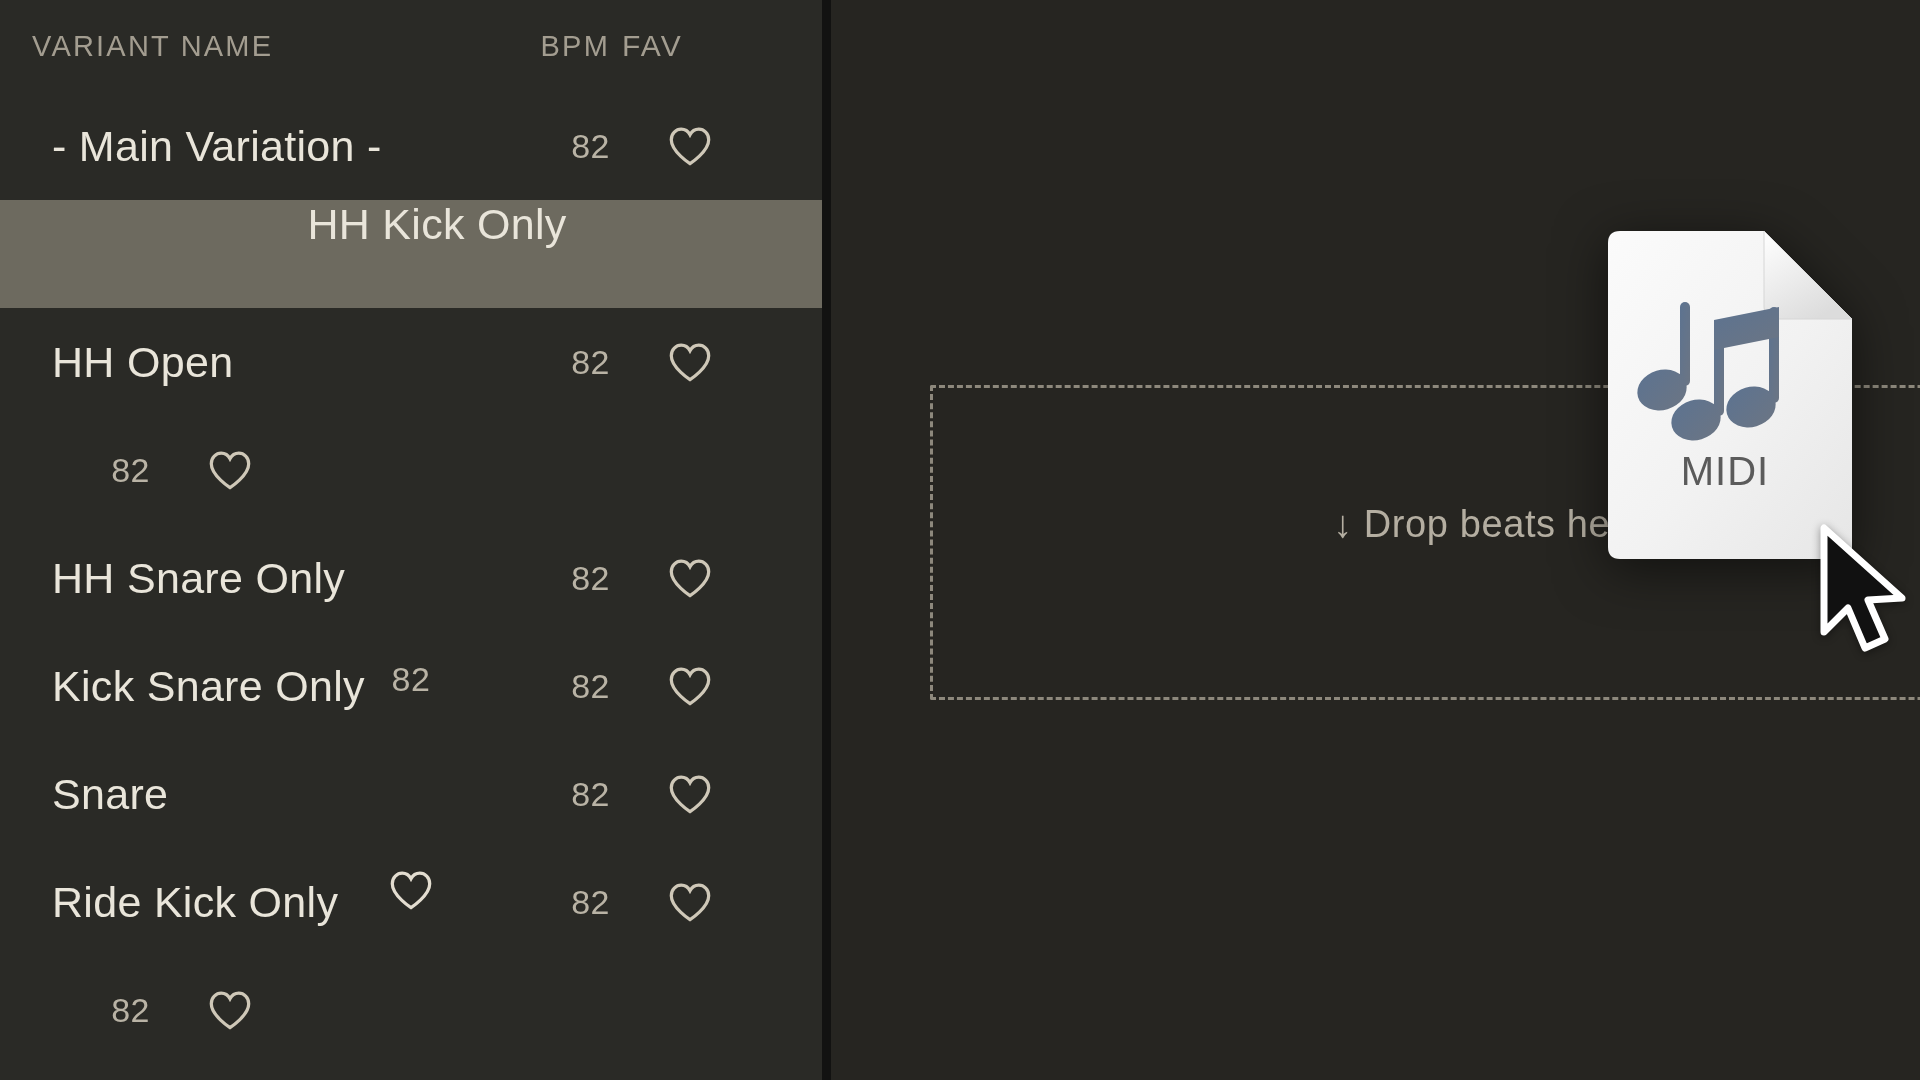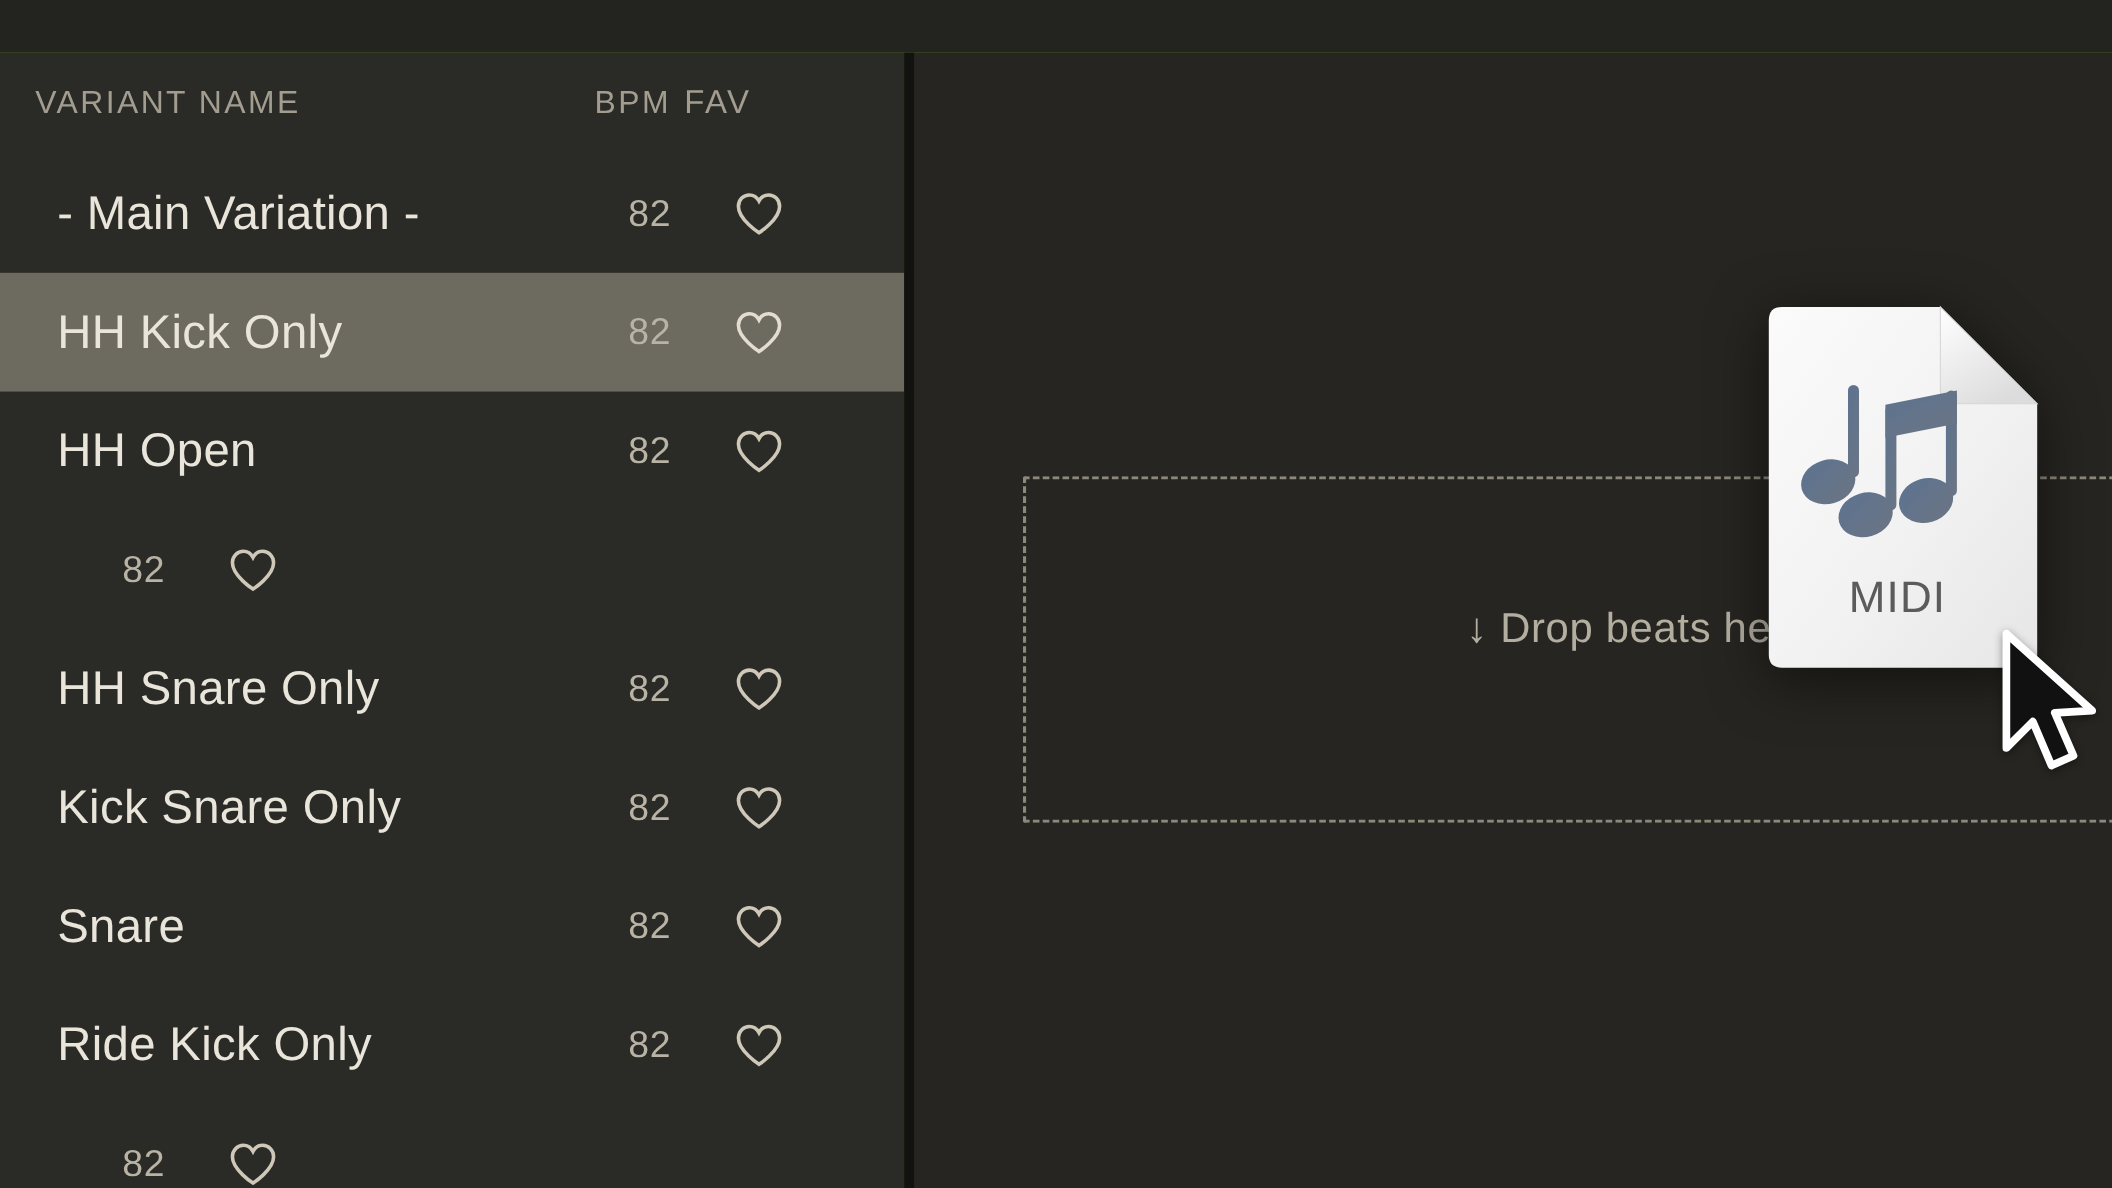--- a/index.html
+++ b/index.html
@@ -15,22 +15,21 @@
     font-family: "Liberation Sans", sans-serif;
     position: relative;
     -webkit-font-smoothing: antialiased;
   }
 
   
   #app {
     position: absolute;
     inset: 0;
     display: flex;
-    background: #84cc16;
-    margin-top: 48px;
+    background: #ffffff;
   }
 
   
   #sidebar {
     position: relative;
     width: 822px;
     height: 1080px;
     background: #2a2a26;
     flex: 0 0 822px;
     overflow: hidden;
@@ -50,20 +49,21 @@
     height: 108px;
     box-sizing: border-box;
   }
 
   .vrow.header {
     height: 92px;
   }
 
   .vrow.selected {
     background: #6d6a5f;
+    flex-direction: column;
   }
 
   .cell-name {
     flex: 0 0 460px;
     padding-left: 52px;
     box-sizing: border-box;
     font-size: 43px;
     color: #e9e5da;
     letter-spacing: 0.3px;
     white-space: nowrap;
@@ -171,21 +171,21 @@
     filter: drop-shadow(0 10px 26px rgba(0,0,0,0.55));
   }
   #drag-ghost svg {
     display: block;
     width: 258px;
     height: 332px;
   }
   #midi-label {
     position: absolute;
     left: 0;
-    top: 244px;
+    top: 220px;
     width: 258px;
     text-align: center;
     font-size: 40px;
     color: #5b5b5b;
     letter-spacing: 1px;
     pointer-events: none;
   }
 
   
   #cursor {

